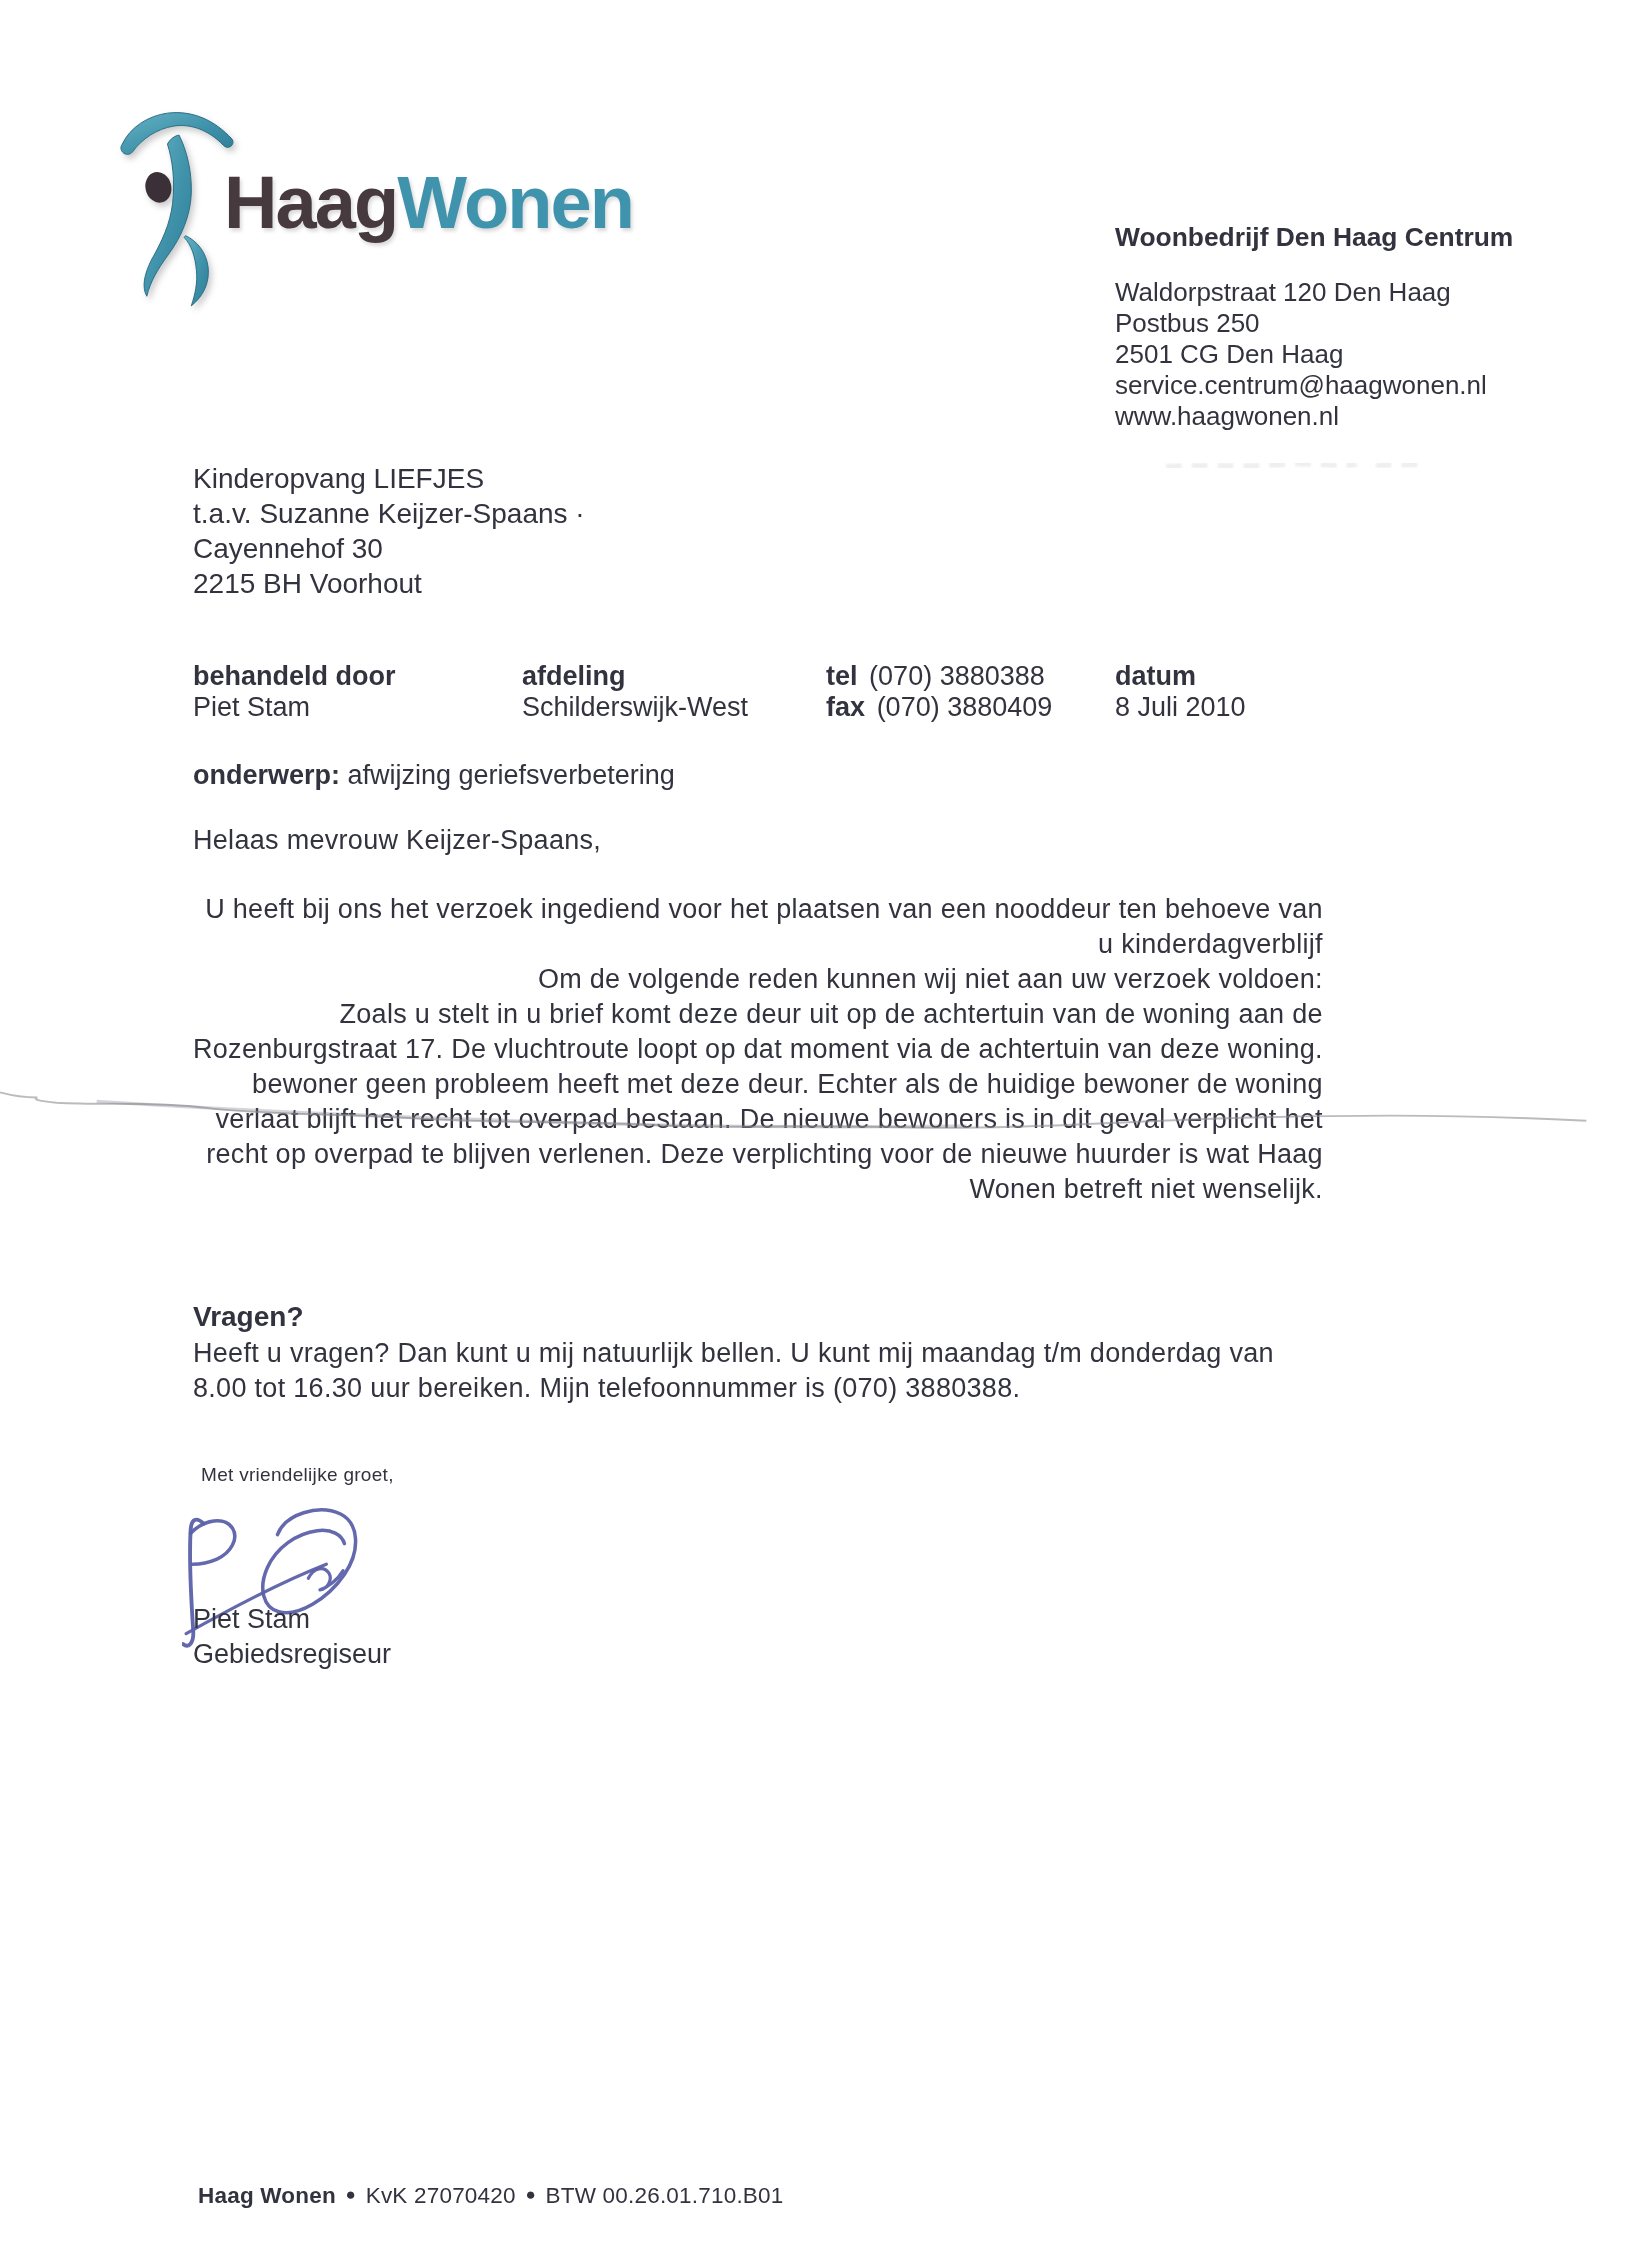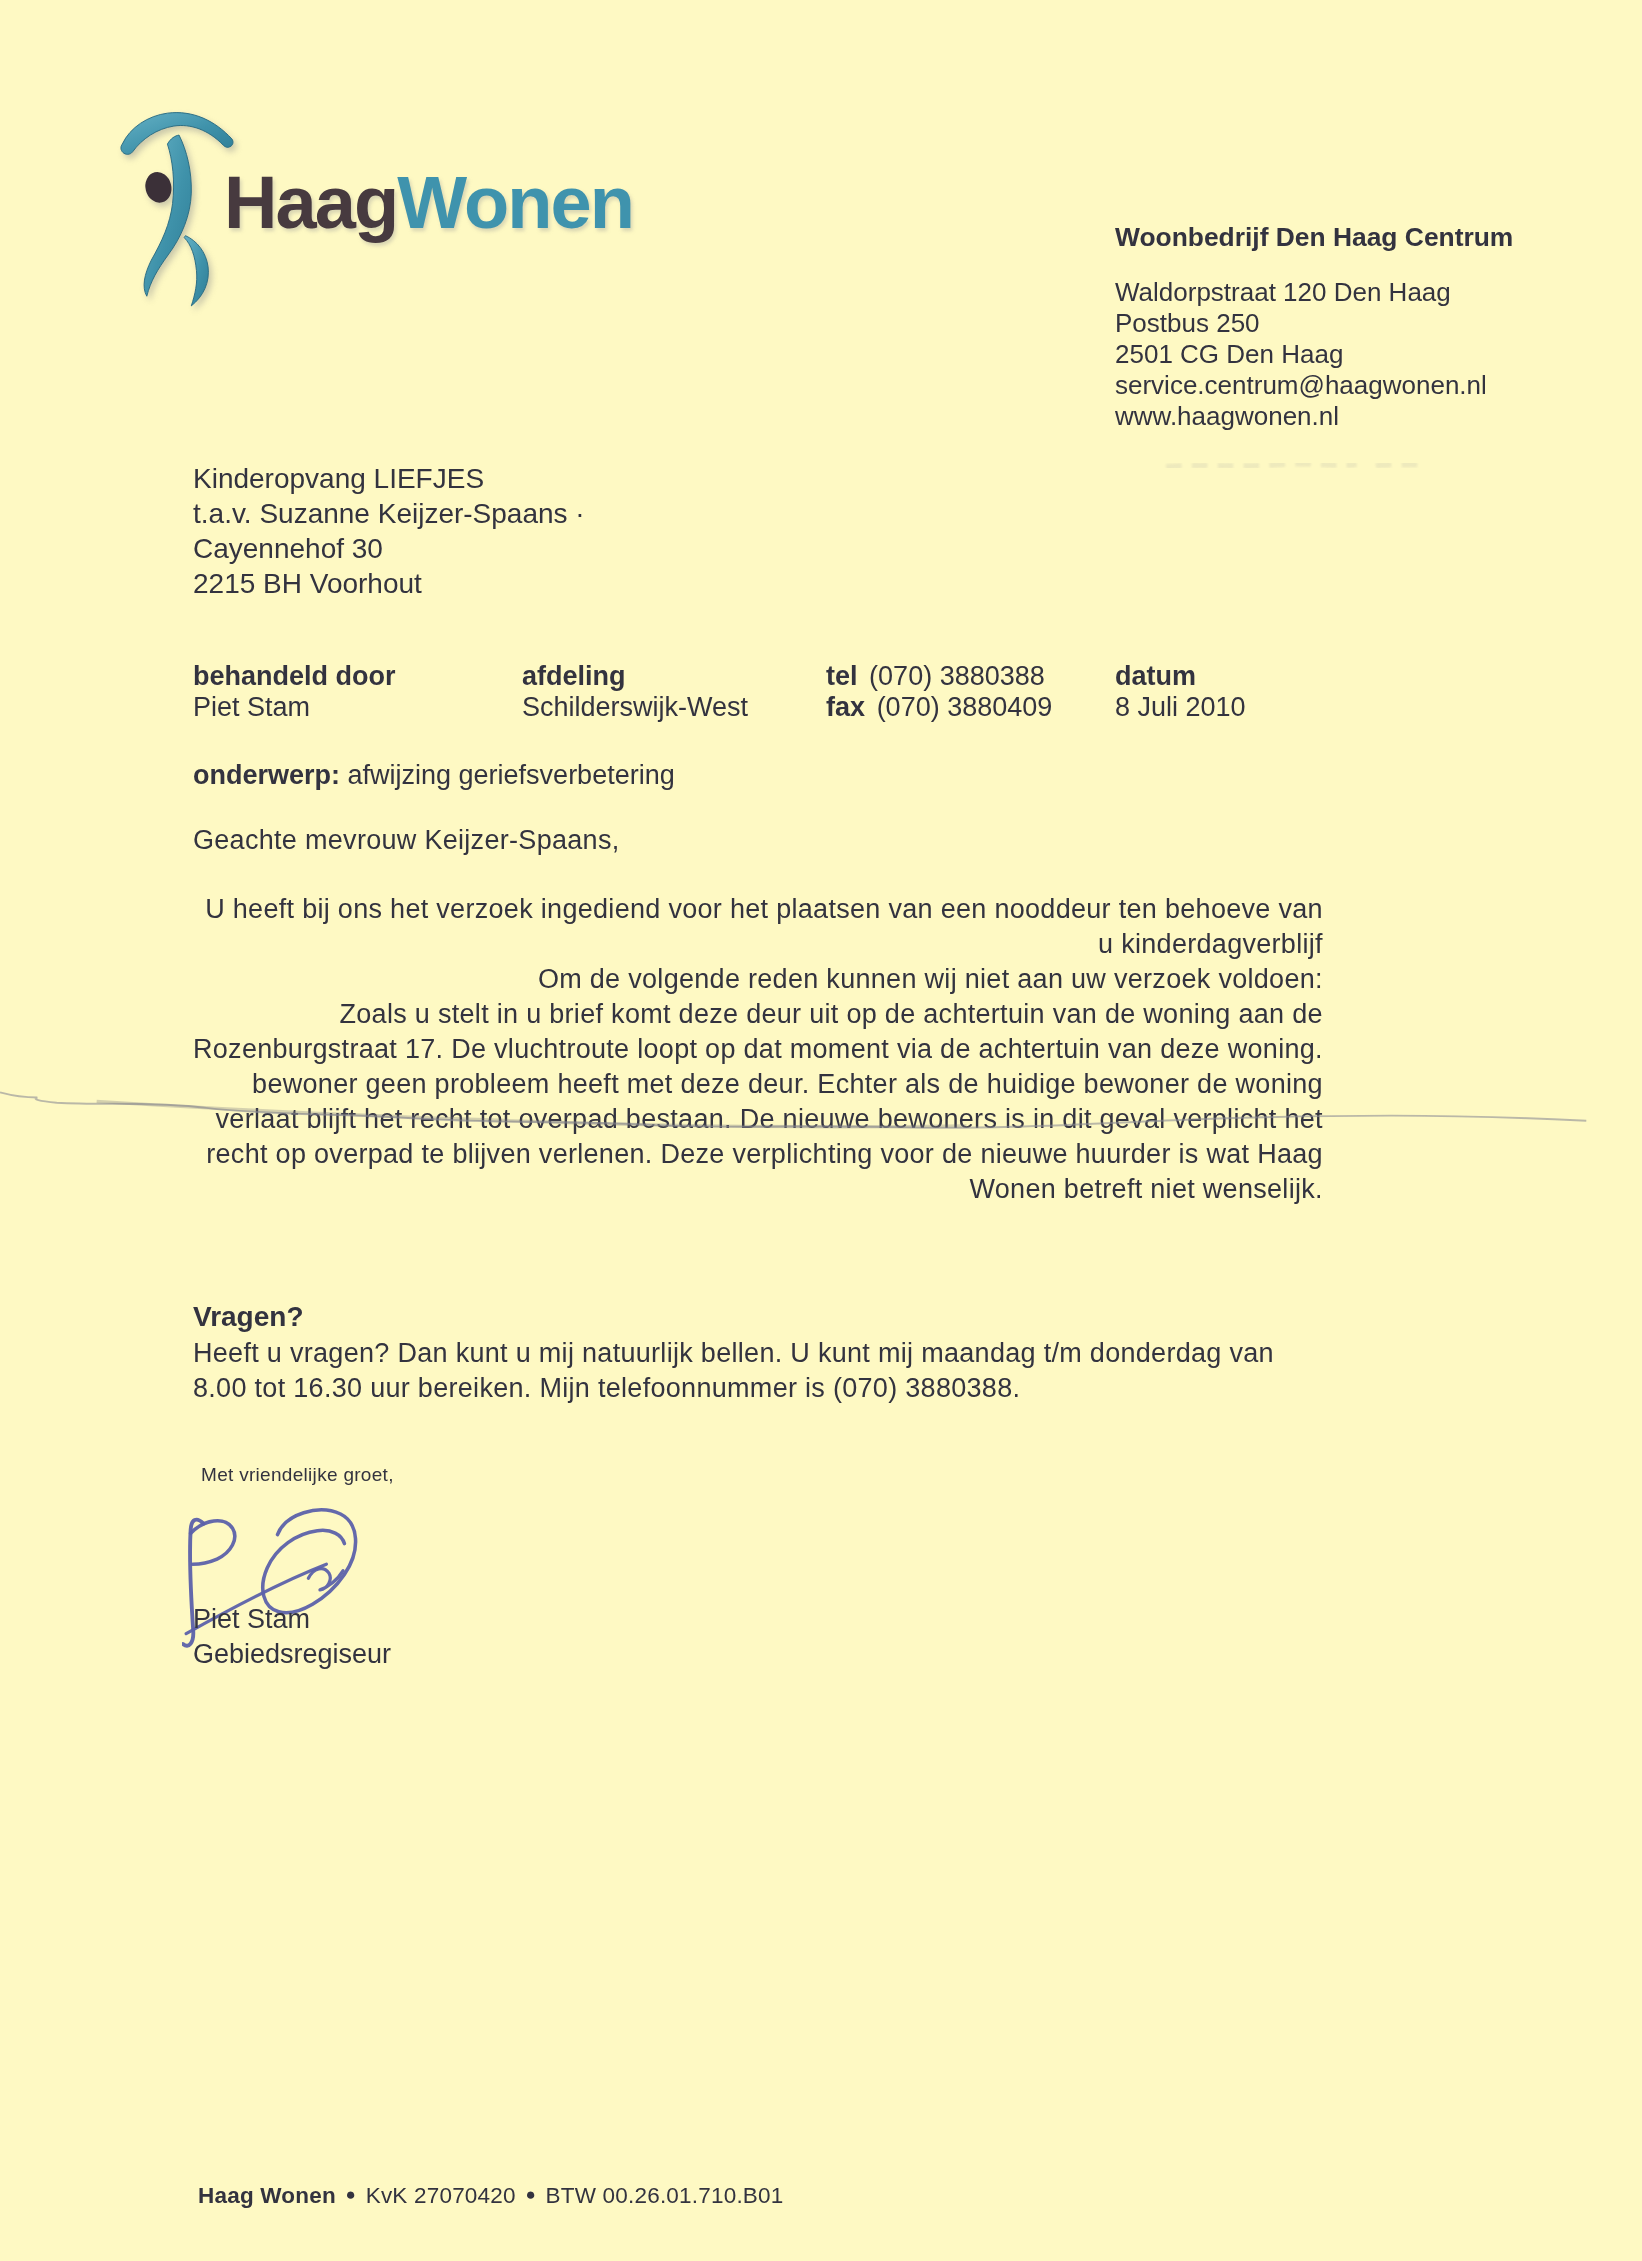--- a/index.html
+++ b/index.html
@@ -1,19 +1,19 @@
 <!DOCTYPE html>
 <html style="font-size:10.3px"><head>
 <meta charset="utf-8">
 <style>
   html,body{margin:0;padding:0;background:#d9d9d9;}
   .page{
     position:relative;
     width:1643px;height:2261px;
-    background:#fef9c3;
+    background:#ffffff;
     font-family:"Liberation Sans", sans-serif;
     color:#33333f;
     overflow:hidden;
     text-decoration:underline;
   }
   .b{font-weight:bold;}
 
   
   .logo-figure{position:absolute;left:117px;top:108px;width:126px;height:205px;
     filter:drop-shadow(3.9px 4.5px 3.2px rgba(140,140,140,.45));}
@@ -134,21 +134,21 @@
       <span>(070) 3880409</span>
     </div>
   </div>
   <div class="meta-col" style="left:1115px;">
     <div class="row b">datum</div>
     <div class="row">8 Juli 2010</div>
   </div>
 
   <div class="subject"><span class="b">onderwerp:</span><span> </span><span>afwijzing geriefsverbetering</span></div>
 
-  <div class="salutation">Geachte mevrouw Keijzer-Spaans,</div>
+  <div class="salutation">Helaas mevrouw Keijzer-Spaans,</div>
 
   <div class="bodypara">
       <div class="line">U heeft bij ons het verzoek ingediend voor het plaatsen van een nooddeur ten behoeve van</div>
       <div class="line">u kinderdagverblijf</div>
       <div class="line">Om de volgende reden kunnen wij niet aan uw verzoek voldoen:</div>
       <div class="line">Zoals u stelt in u brief  komt deze deur uit op de achtertuin van de woning aan de</div>
       <div class="line">Rozenburgstraat 17. De vluchtroute loopt op dat moment via de achtertuin van deze woning.</div>
       <div class="line">bewoner geen probleem heeft met deze deur. Echter als de huidige bewoner de woning</div>
       <div class="line">verlaat blijft het recht tot overpad bestaan. De nieuwe bewoners is in dit geval verplicht het</div>
       <div class="line">recht op overpad te blijven verlenen. Deze verplichting voor de nieuwe huurder is wat Haag</div>

